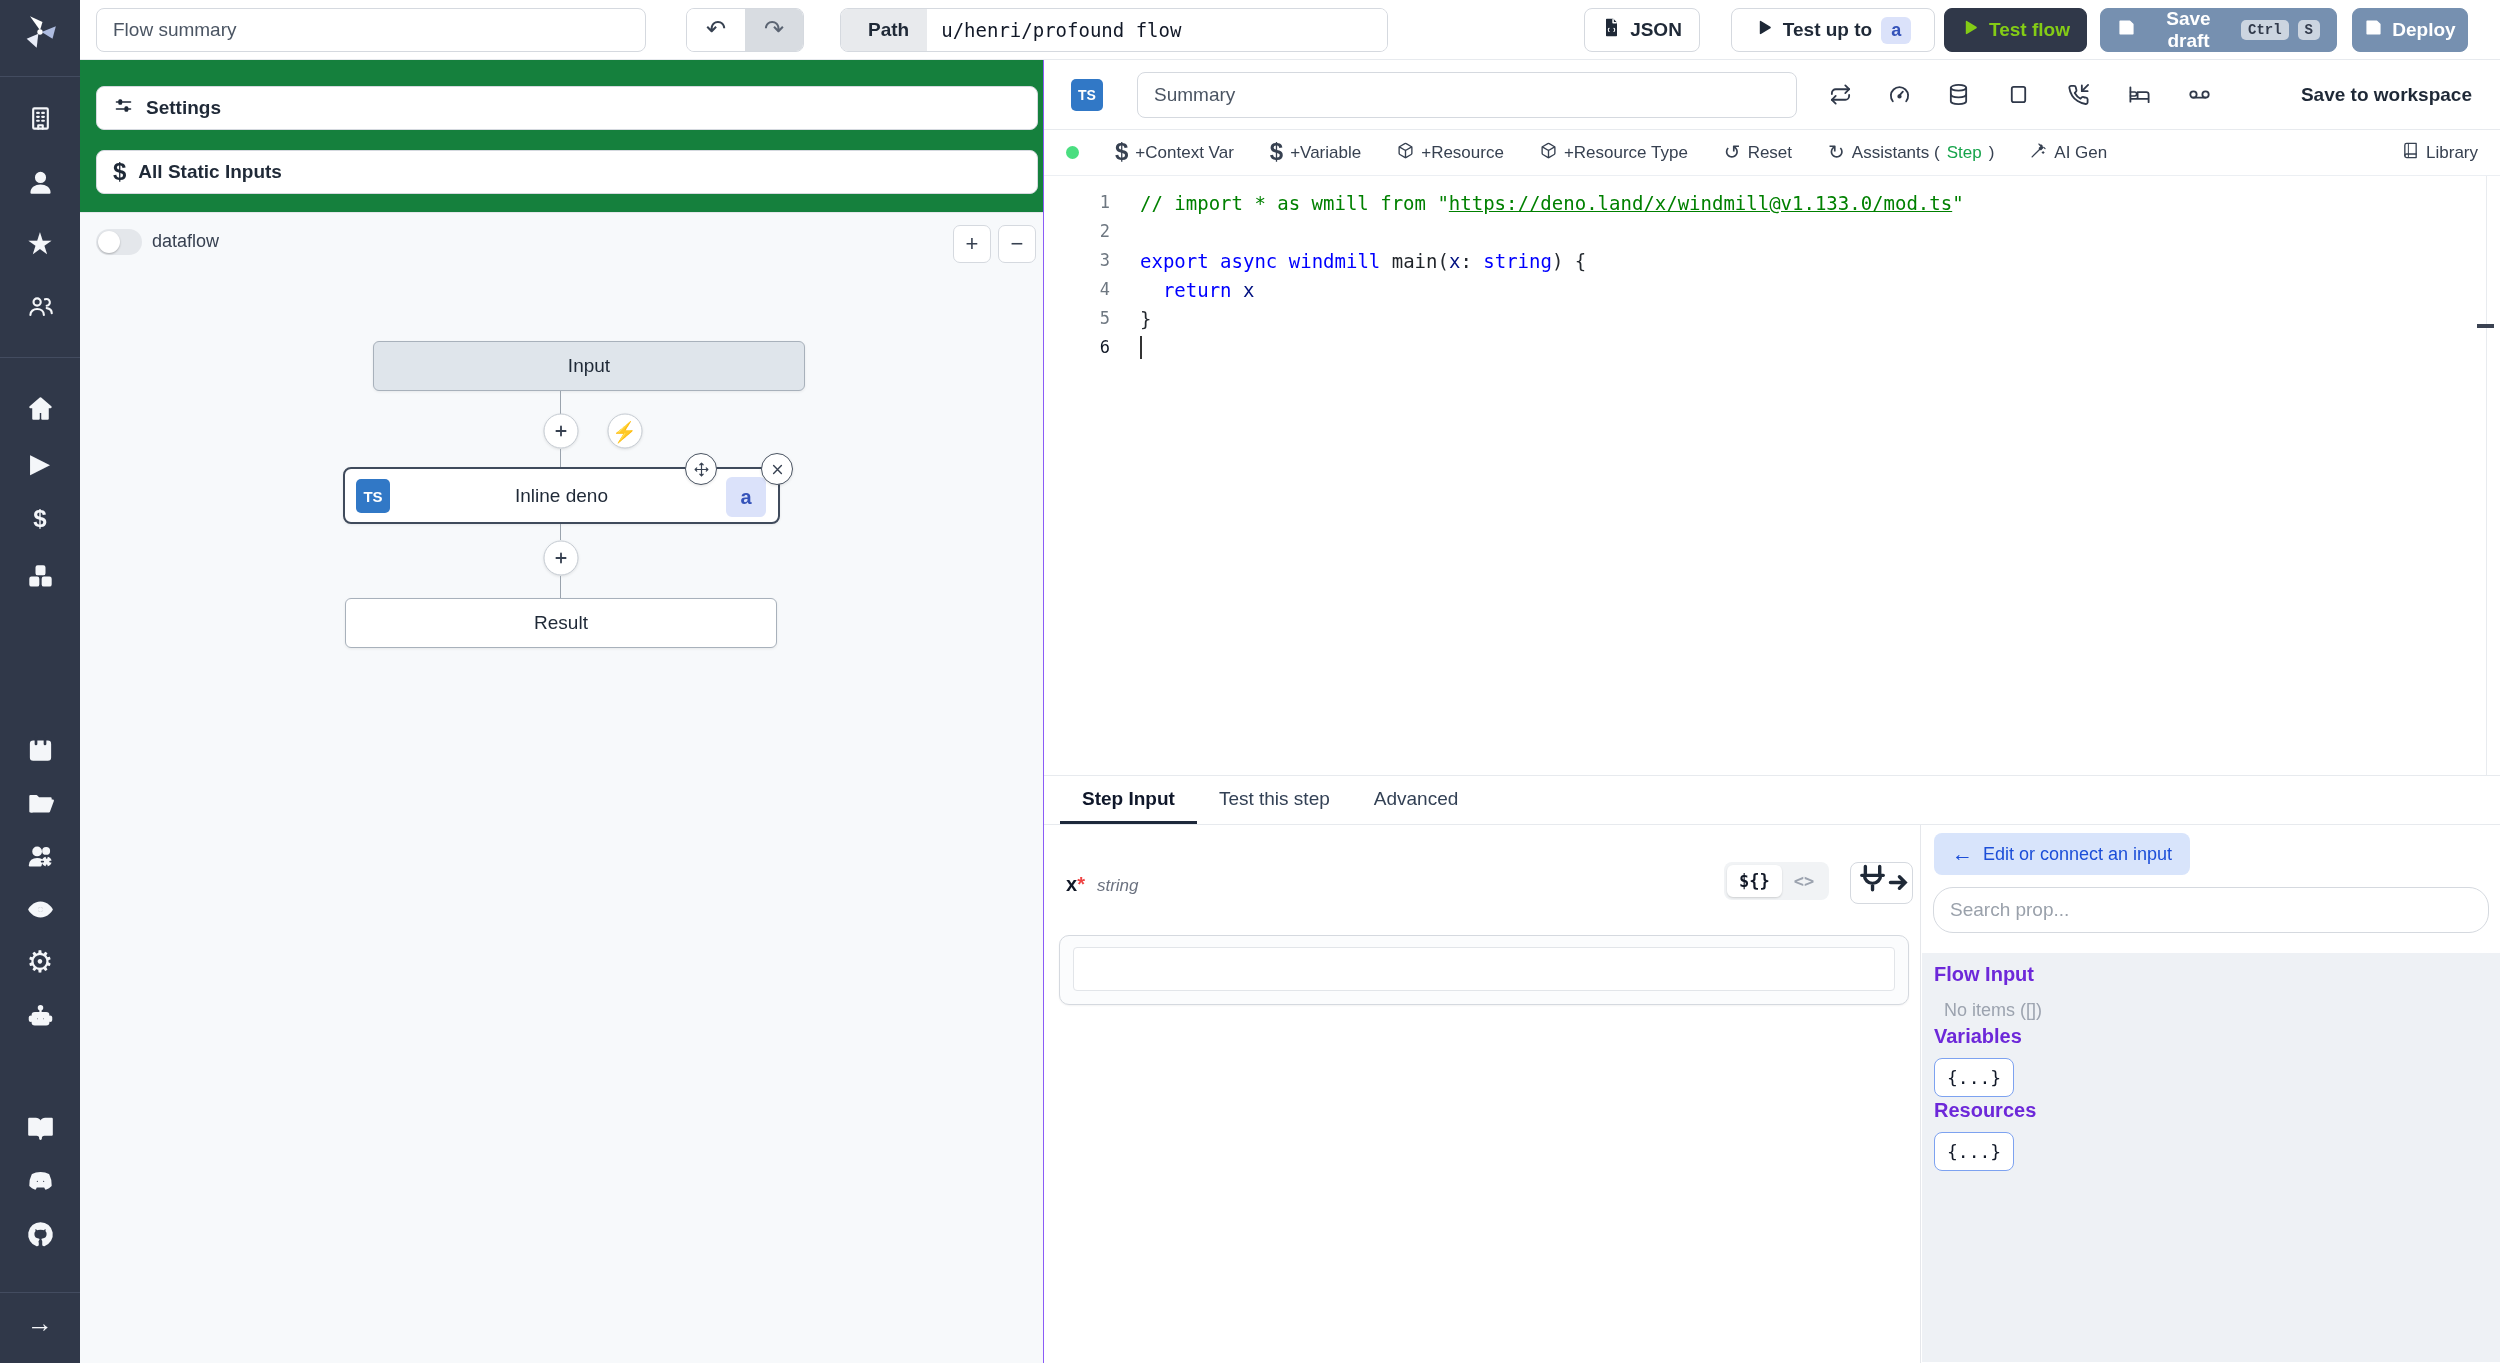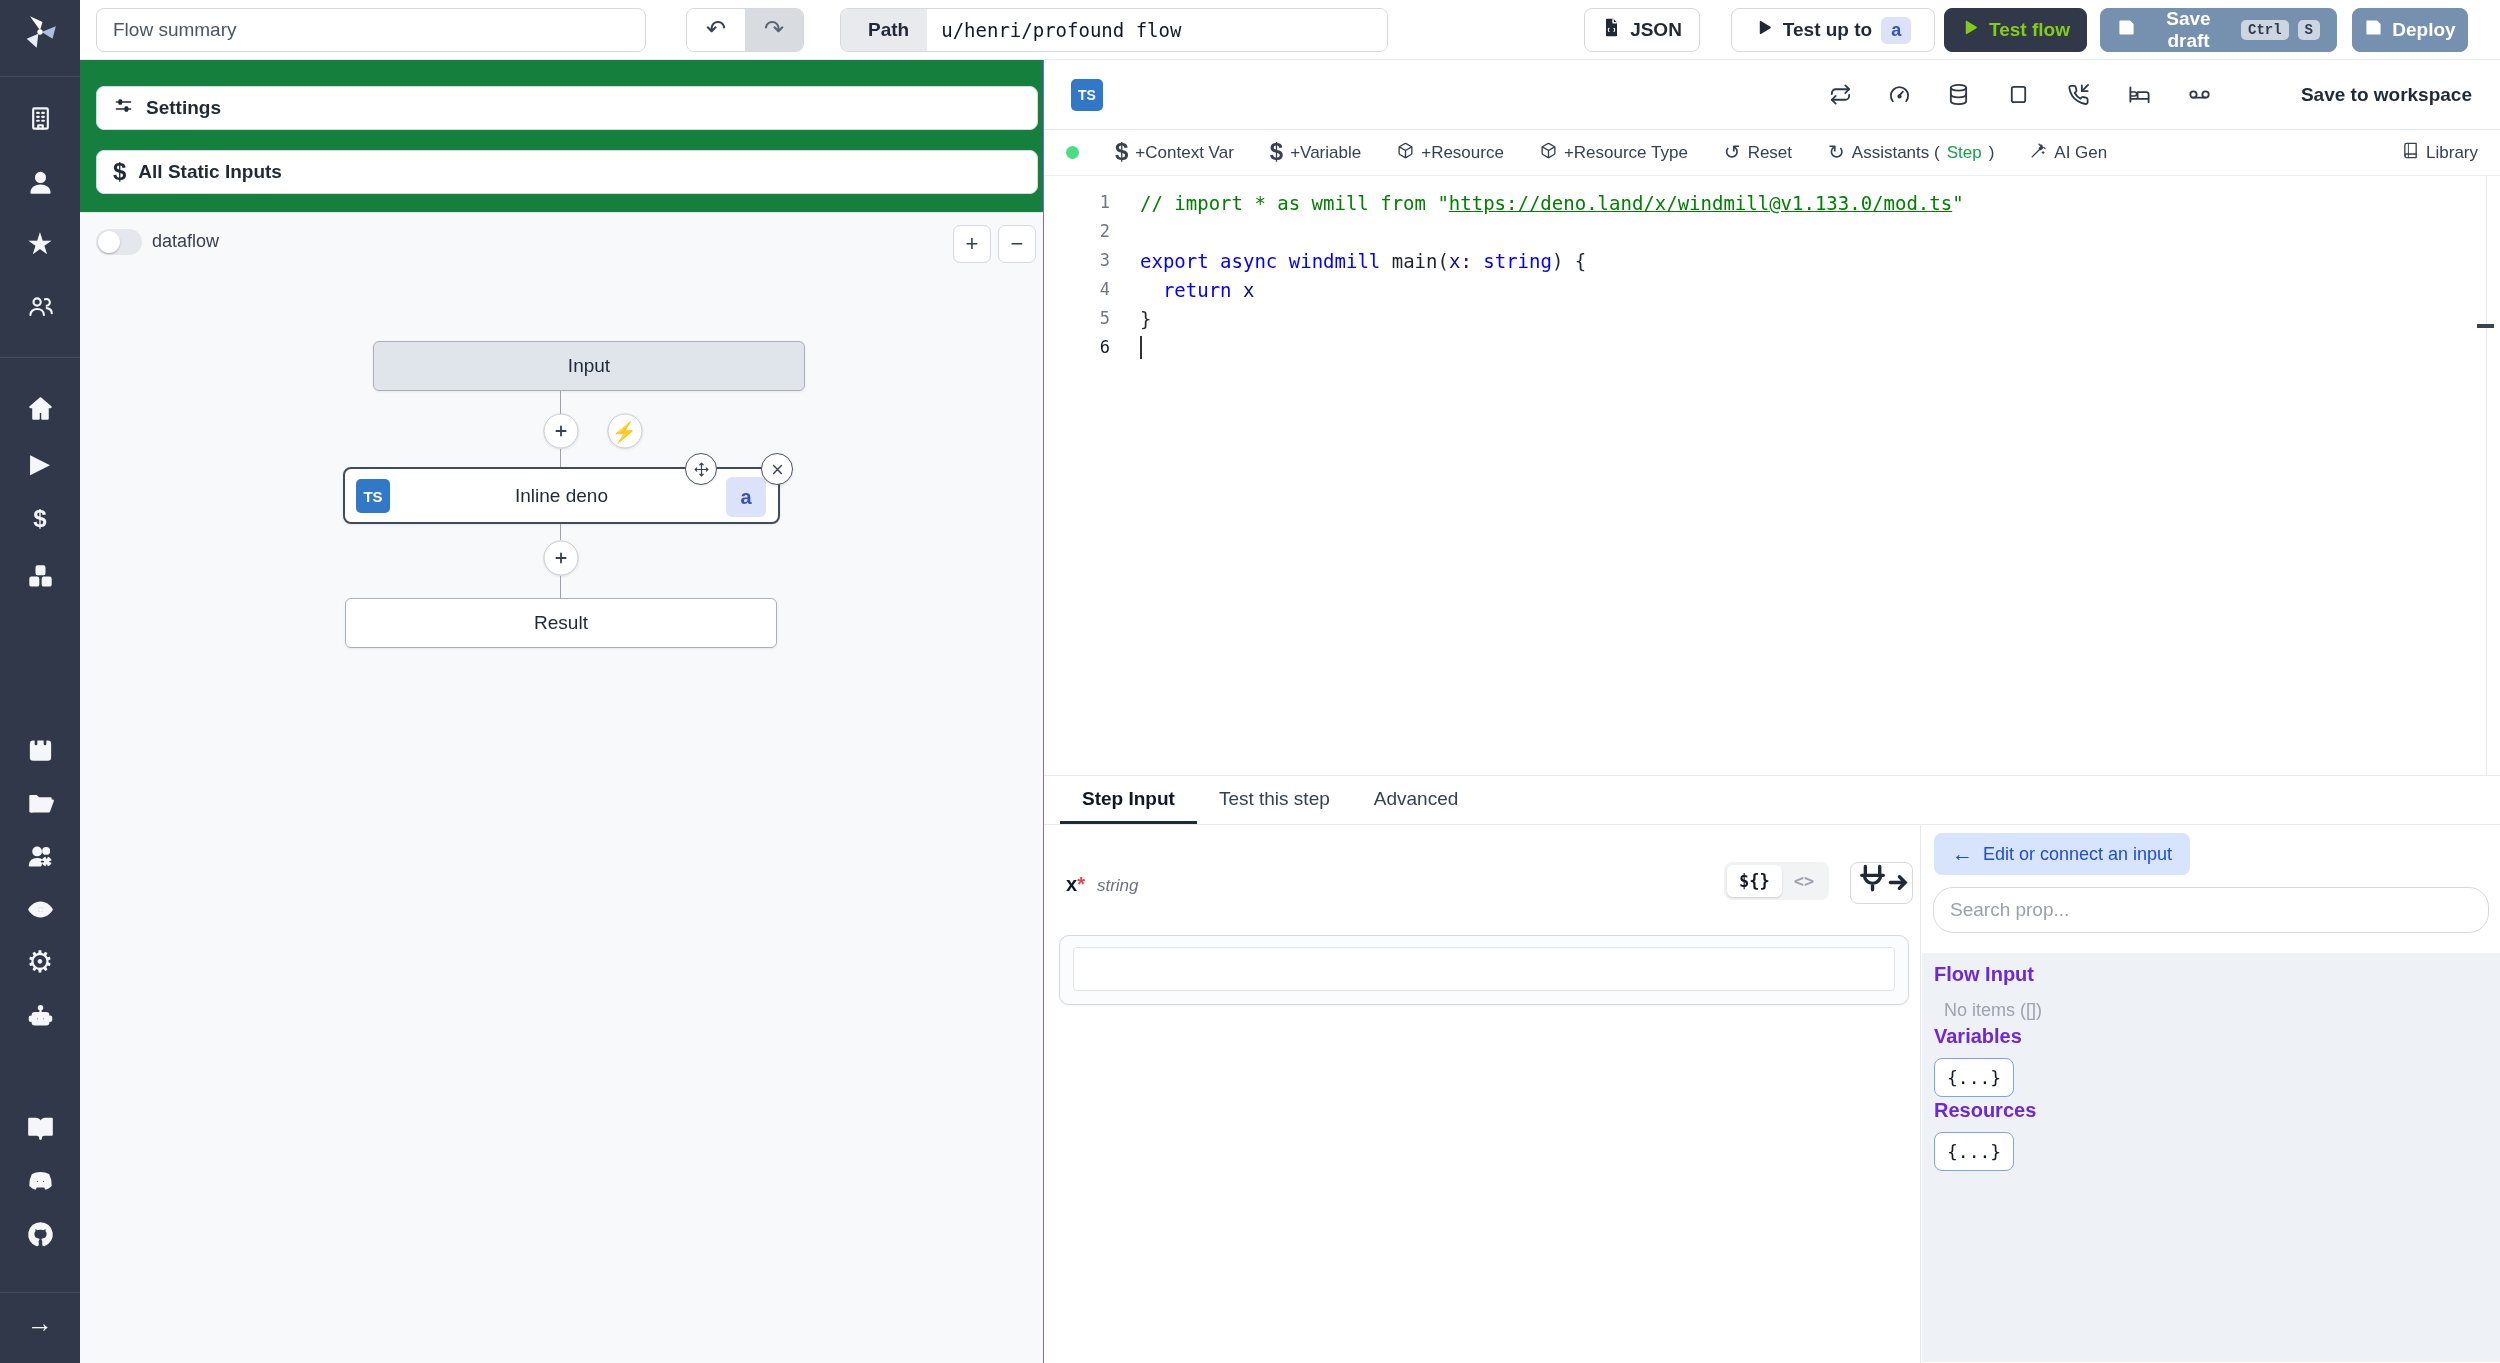--- a/index.html
+++ b/index.html
@@ -360,20 +360,21 @@
           </svg>
         </span>
       <div class="edge" style="top:363px; height:22px;"></div>
       <div class="node" style="top:385px; height:50px; background:#fff; border:1px solid #a8b1bb;">Result</div>
 
     </div>
   </section>
 
   <section class="abs mod-header">
     <span class="ts-badge" style="position:absolute; left:27px; top:19px; width:32px; height:32px; font-size:14px;">TS</span>
+    <input class="tb-input" style="left: 93px; top: 12px; width: 660px; height: 46px;" placeholder="Summary">
     <div id="header-icons">
         <span class="hdr-icon" style="left: 796px; top: 50%;">
           <svg viewBox="0 0 24 24" fill="none" stroke="currentColor" stroke-width="1.9" stroke-linecap="round" stroke-linejoin="round">
             <path d="M17 2.5l4 4-4 4"></path>
             <path d="M21 6.5H7a4 4 0 0 0-4 4v1"></path>
             <path d="M7 21.5l-4-4 4-4"></path>
             <path d="M3 17.5h14a4 4 0 0 0 4-4v-1"></path>
           </svg>
         </span>
         <span class="hdr-icon" style="left: 855px; top: 50%;">

